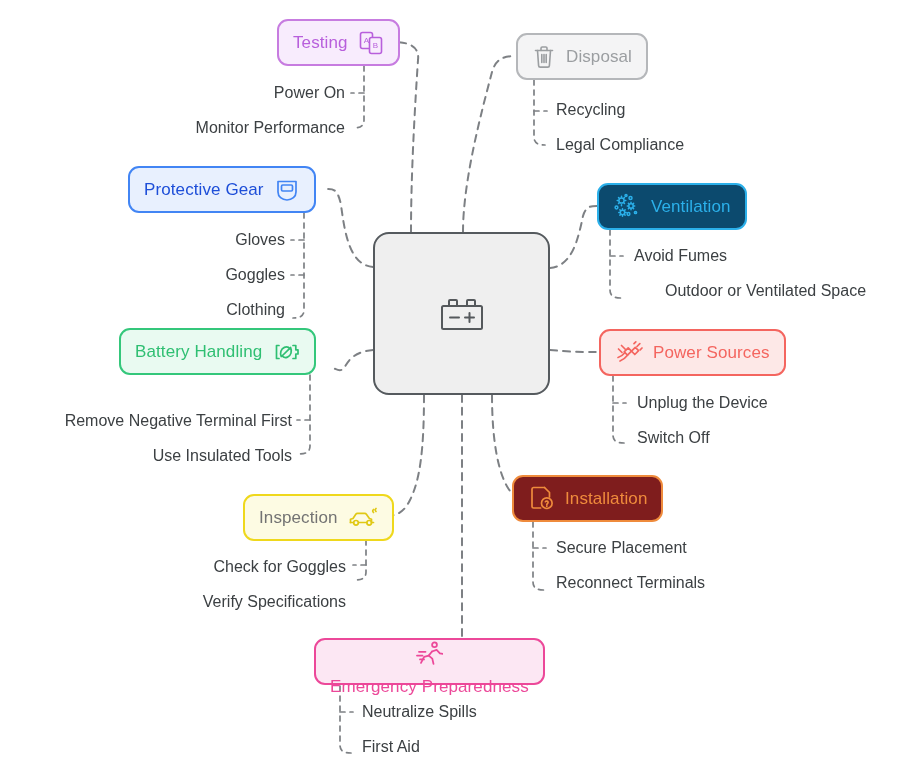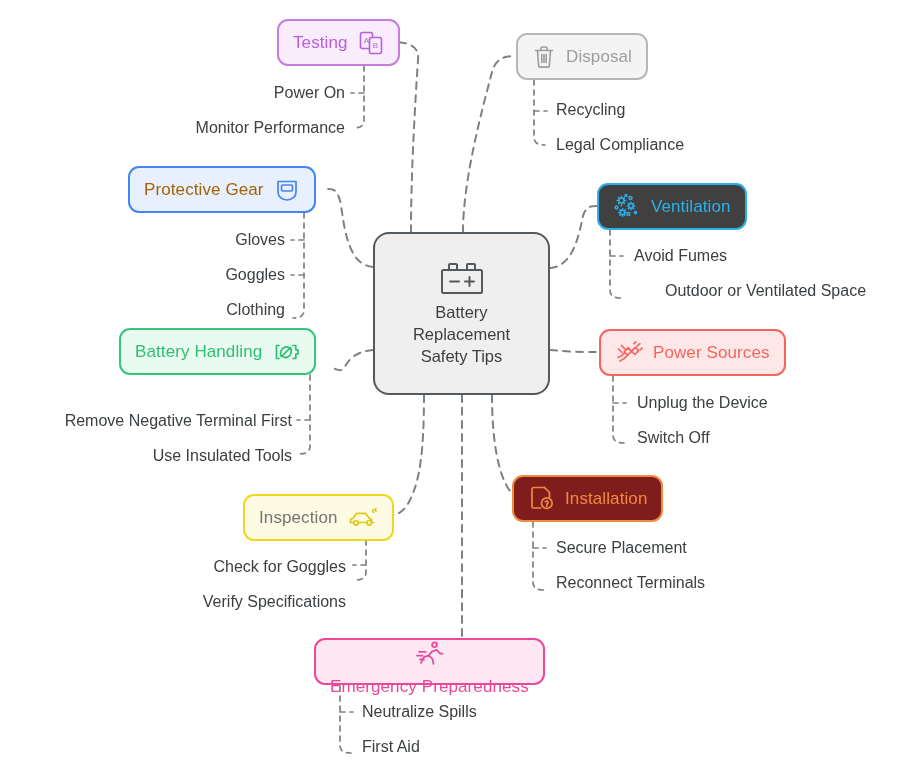--- a/index.html
+++ b/index.html
@@ -133,23 +133,20 @@
     <span>
       <svg width="52" height="34" viewBox="0 0 52 34" fill="none" stroke="#55595c" stroke-width="2" stroke-linejoin="round">
         <rect x="6" y="9" width="40" height="23" rx="1.5"></rect>
         <rect x="13" y="3" width="8" height="6" rx="1"></rect>
         <rect x="31" y="3" width="8" height="6" rx="1"></rect>
         <line x1="14" y1="20.5" x2="23" y2="20.5" stroke-linecap="round"></line>
         <line x1="29" y1="20.5" x2="38" y2="20.5" stroke-linecap="round"></line>
         <line x1="33.5" y1="16" x2="33.5" y2="25" stroke-linecap="round"></line>
       </svg>
     </span>
-    <div class="root-label">Battery
-Replacement
-Safety Tips</div>
   </div>
 
   <div class="node branch icon-right" style="left:277px;top:19px;border-color:#c77ce0;background:#f8ecfd;">
     <span class="blabel" style="color:#b85fdc;">Testing</span>
     <span>
       <svg width="26" height="26" viewBox="0 0 26 26" fill="none" stroke="#b85fdc" stroke-width="1.6">
         <rect x="2.5" y="2.5" width="12" height="16" rx="2"></rect>
         <text x="8.5" y="13" font-size="8" fill="#b85fdc" stroke="none" text-anchor="middle" font-family="Liberation Sans, sans-serif">A</text>
         <rect x="11.5" y="7.5" width="12" height="16" rx="2" fill="#f8ecfd"></rect>
         <text x="17.5" y="18" font-size="8" fill="#b85fdc" stroke="none" text-anchor="middle" font-family="Liberation Sans, sans-serif">B</text>
@@ -167,21 +164,21 @@
         <path d="M5.5 6.5l1.1 15.1a1.6 1.6 0 0 0 1.6 1.5h7.6a1.6 1.6 0 0 0 1.6-1.5L18.5 6.5"></path>
         <path d="M9.8 10.5v8M12 10.5v8M14.2 10.5v8"></path>
       </svg>
     </span>
     <span class="blabel" style="color:#9b9ea1;">Disposal</span>
   </div>
   <div class="leaf right" style="left:556px;top:100px;">Recycling</div>
   <div class="leaf right" style="left:556px;top:135px;">Legal Compliance</div>
 
   <div class="node branch icon-right" style="left:128px;top:166px;border-color:#4285f4;background:#e8f0fe;">
-    <span class="blabel" style="color:#a16207;">Protective Gear</span>
+    <span class="blabel" style="color:#1d4ed8;">Protective Gear</span>
     <span>
       <svg width="26" height="26" viewBox="0 0 26 26" fill="none" stroke="#4285f4" stroke-width="1.7" stroke-linejoin="round">
         <path d="M4 4.5h18v10.5c0 4.6-3.9 8-9 8s-9-3.4-9-8V4.5z" stroke-linecap="round"></path>
         <rect x="7.5" y="8" width="11" height="6" rx="1.2"></rect>
       </svg>
     </span>
   </div>
   <div class="leaf left" style="left:60px;top:230px;width:225px;">Gloves</div>
   <div class="leaf left" style="left:60px;top:300px;width:225px;">Clothing</div>
   <div class="leaf left" style="left:60px;top:265px;width:225px;">Goggles</div>
@@ -255,21 +252,21 @@
         <path d="M16.5 11.2l3.3 3.3 3.8-3.8-3.3-3.3z"></path>
         <path d="M22 6.5l2.8-2.8M19 3.6l1.8-1.8M25.2 9.8l1.8-1.8"></path>
         <path d="M6.5 5.5l4 4M3.5 9l3.5 3.5"></path>
       </svg>
     </span>
     <span class="blabel" style="color:#f4655f;">Power Sources</span>
   </div>
   <div class="leaf right" style="left:637px;top:393px;">Unplug the Device</div>
   <div class="leaf right" style="left:637px;top:428px;">Switch Off</div>
 
-  <div class="node branch icon-left" style="left:597px;top:183px;border-color:#2bb0ea;background:#404040;">
+  <div class="node branch icon-left" style="left:597px;top:183px;border-color:#2bb0ea;background:#0c4a6e;">
     <span>
       <svg width="28" height="27" viewBox="0 0 28 27" fill="none" stroke="#2bb0ea" stroke-width="1.5" stroke-linecap="round" stroke-linejoin="round">
         <g>
           <circle cx="8.5" cy="7.5" r="2.6"></circle>
           <path d="M8.5 3.2v1M8.5 11.8v1M4.2 7.5h1M11.8 7.5h1M5.5 4.5l.7.7M10.8 9.8l.7.7M11.5 4.5l-.7.7M6.2 9.8l-.7.7"></path>
         </g>
         <g>
           <circle cx="18" cy="13" r="2.2"></circle>
           <path d="M18 9.3v.8M18 15.9v.8M14.3 13h.8M20.9 13h.8M15.4 10.4l.6.6M20 15l.6.6M20.6 10.4l-.6.6M16 15l-.6.6"></path>
         </g>

